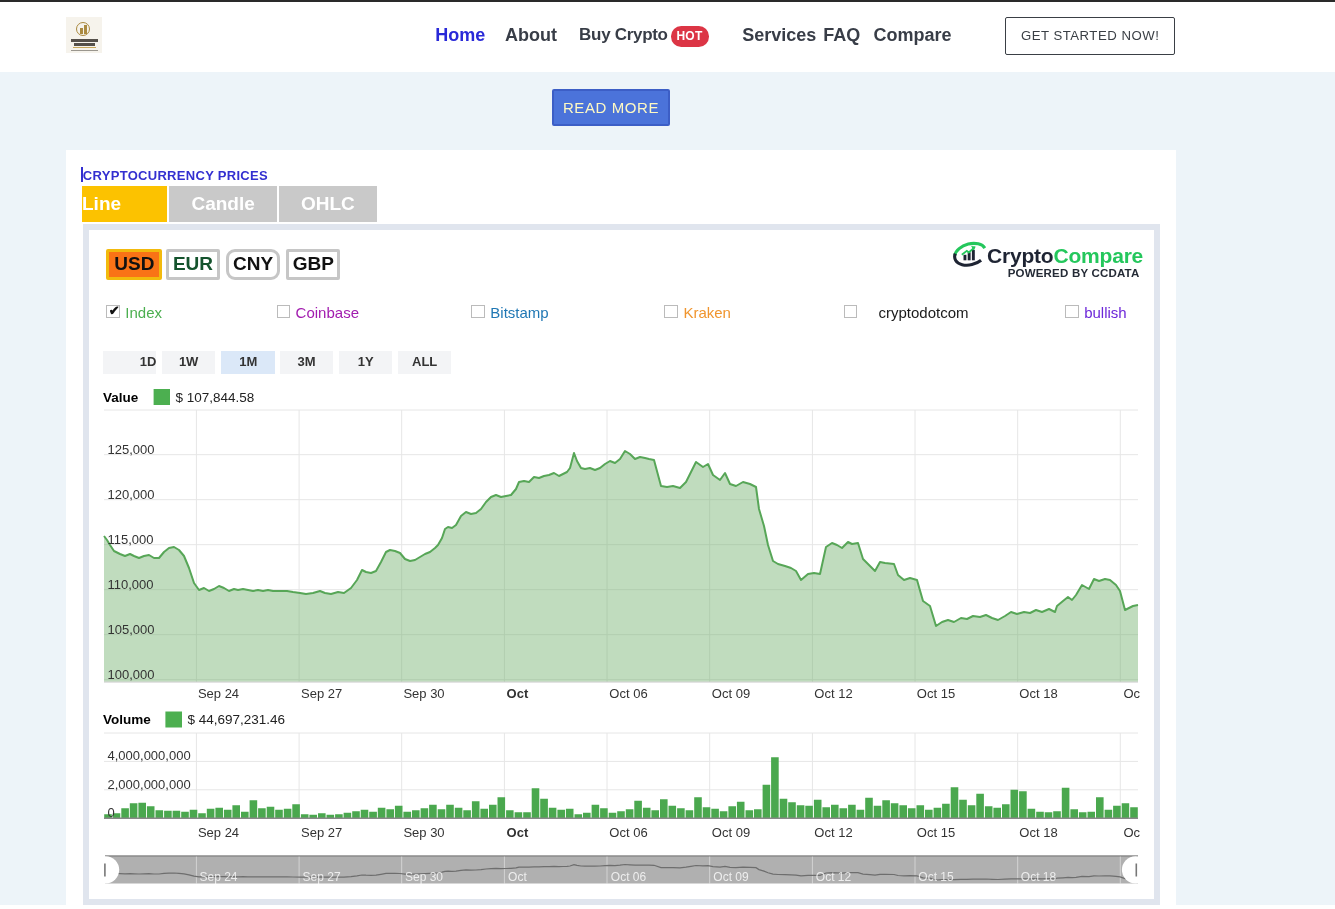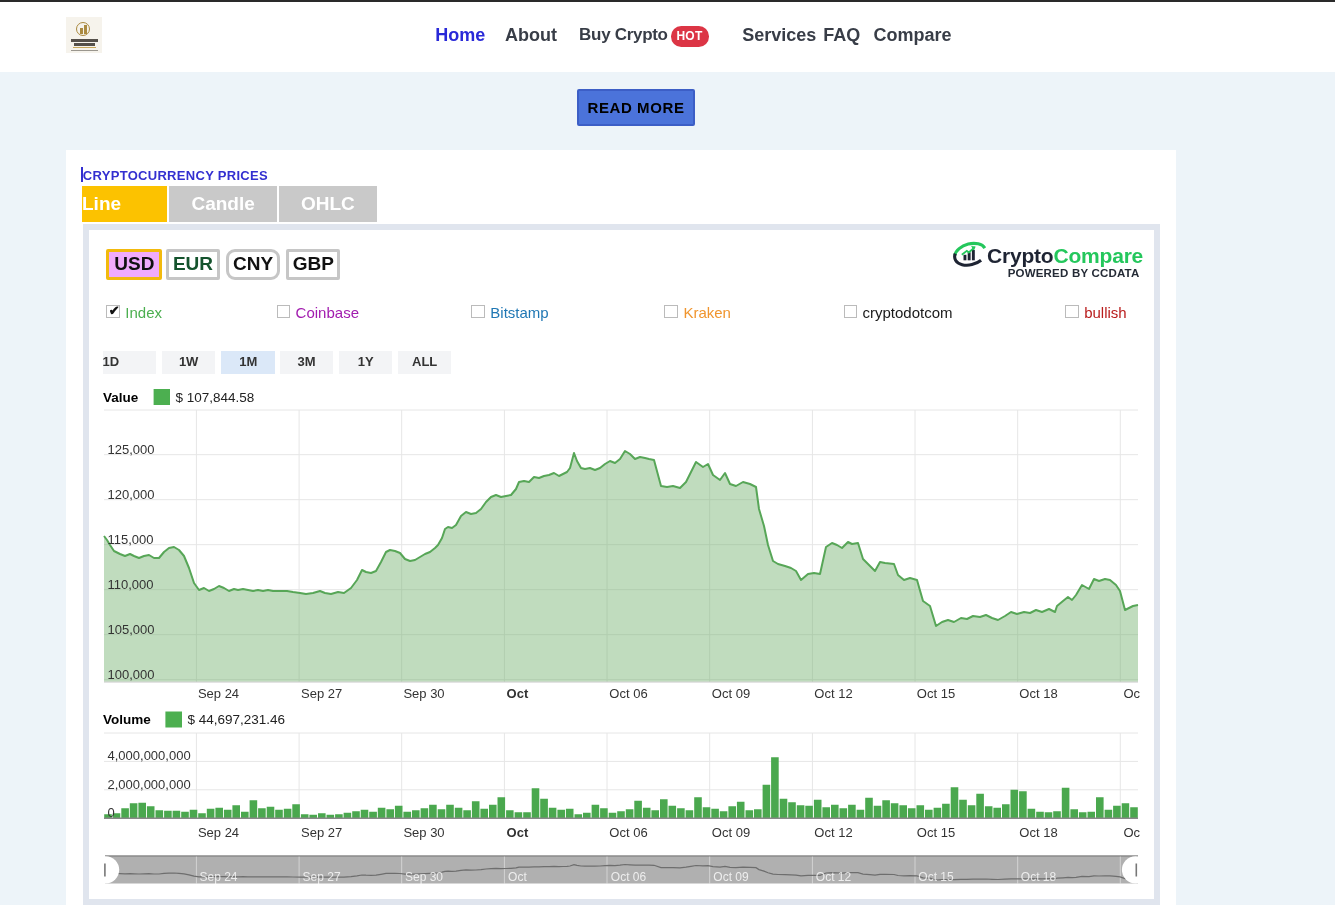--- a/index.html
+++ b/index.html
@@ -26,35 +26,36 @@
 
 <div style="position:absolute;left:460.2px;top:25px;transform:translateX(-50%);font-size:18px;font-weight:600;color:#2929d8;white-space:nowrap;">Home</div>
     <div style="position:absolute;left:530.9px;top:25px;transform:translateX(-50%);font-size:18px;font-weight:600;color:#383d47;white-space:nowrap;">About</div>
     <div style="position:absolute;left:623.4px;top:25px;transform:translateX(-50%);font-size:18px;font-weight:600;color:#383d47;white-space:nowrap;font-size:17px;letter-spacing:-0.3px;">Buy Crypto</div>
     <div style="position:absolute;left:766.3px;top:25px;transform:translateX(-50%);font-size:18px;font-weight:700;color:#383d47;white-space:nowrap;margin-left:13px;">Services</div>
     <div style="position:absolute;left:841.8px;top:25px;transform:translateX(-50%);font-size:18px;font-weight:600;color:#383d47;white-space:nowrap;">FAQ</div>
     <div style="position:absolute;left:912.5px;top:25px;transform:translateX(-50%);font-size:18px;font-weight:600;color:#383d47;white-space:nowrap;">Compare</div>
 
 <div class="abs" style="left:670.5px;top:26.4px;width:38px;height:20.5px;background:#dc3545;border-radius:10.2px;color:#fff;font-size:12px;font-weight:bold;text-align:center;line-height:20.5px;letter-spacing:0.3px">HOT</div>
 
-
-<div class="abs" style="left:577px;top:89.1px;width:118px;height:36.8px;background:#4b73da;border:2px solid #3c5ec6;border-radius:2px;color:#000000;font-size:15px;font-weight:bold;text-align:center;line-height:33px;letter-spacing:0.6px">READ MORE</div>
+<div class="abs" style="left:1004.9px;top:16.6px;width:170.4px;height:38.4px;border:1.6px solid #3a3f45;border-radius:2px;background:#fff;color:#3a3f45;font-size:13.2px;text-align:center;line-height:35.5px;letter-spacing:0.5px">GET STARTED NOW!</div>
+
+<div class="abs" style="left:552px;top:89.1px;width:118px;height:36.8px;background:#4b73da;border:2px solid #3c5ec6;border-radius:2px;color:#fef9c3;font-size:15px;font-weight:normal;text-align:center;line-height:33px;letter-spacing:0.6px">READ MORE</div>
 
 <div class="abs" style="left:66px;top:150px;width:1110.3px;height:755px;background:#ffffff"></div>
 
 <div class="abs" style="left:80.9px;top:167.2px;width:1.8px;height:14.5px;background:#332fd0"></div>
 <div class="abs" style="left:82.8px;top:167.5px;font-size:13px;font-weight:bold;color:#332fd0;letter-spacing:0.3px">CRYPTOCURRENCY PRICES</div>
 
 <div class="abs" style="left:82px;top:186px;width:85px;height:36.4px;background:#fcc200;color:#fff;font-size:19px;font-weight:bold;text-align:left;line-height:36.4px">Line</div>
 <div class="abs" style="left:168.9px;top:186px;width:108.4px;height:36.4px;background:#c9c9c9;color:#fff;font-size:19px;font-weight:bold;text-align:center;line-height:36.4px">Candle</div>
 <div class="abs" style="left:278.7px;top:186px;width:98.4px;height:36.4px;background:#c9c9c9;color:#fff;font-size:19px;font-weight:bold;text-align:center;line-height:36.4px">OHLC</div>
 
 <div class="abs" style="left:83px;top:224px;width:1077px;height:681px;border:6px solid #e0e5ee;background:#ffffff"></div>
 
-<div style="position:absolute;left:106.3px;top:249.4px;width:56px;height:30.2px;border:3px solid #f2ba0d;border-radius:2px;box-sizing:border-box;background:#f0abfc;font-size:19px;font-weight:bold;color:#111;text-align:center;line-height:24.5px">USD</div>
+<div style="position:absolute;left:106.3px;top:249.4px;width:56px;height:30.2px;border:3px solid #f2ba0d;border-radius:2px;box-sizing:border-box;background:#f97316;font-size:19px;font-weight:bold;color:#111;text-align:center;line-height:24.5px">USD</div>
     <div style="position:absolute;left:166.1px;top:249.4px;width:53.8px;height:30.2px;border:3px solid #c6c6c6;border-radius:2px;box-sizing:border-box;background:#fff;font-size:19px;font-weight:bold;color:#14532d;text-align:center;line-height:24.5px">EUR</div>
     <div style="position:absolute;left:226.2px;top:249.4px;width:53.8px;height:30.2px;border:3px solid #c6c6c6;border-radius:9px;box-sizing:border-box;background:#fff;font-size:19px;font-weight:bold;color:#111;text-align:center;line-height:24.5px">CNY</div>
     <div style="position:absolute;left:286.4px;top:249.4px;width:53.8px;height:30.2px;border:3px solid #c6c6c6;border-radius:2px;box-sizing:border-box;background:#fff;font-size:19px;font-weight:bold;color:#111;text-align:center;line-height:24.5px">GBP</div>
 <div style="position:absolute;left:106.3px;top:304px;">
       <span style="position:absolute;left:0;top:0.5px;width:13.5px;height:13.5px;border:1.2px solid #bbbbbb;background:#fff;display:block">
         <span style="position:absolute;left:1.5px;top:-2.5px;font-size:13px;color:#111;font-weight:bold">✔</span>
       </span>
       <span style="position:absolute;left:19px;top:0.5px;font-size:15px;line-height:15px;color:#4caf50;white-space:nowrap">Index</span>
     </div>
     <div style="position:absolute;left:276.6px;top:304px;">
@@ -64,27 +65,27 @@
     <div style="position:absolute;left:471.3px;top:304px;">
       <span style="position:absolute;left:0;top:0.5px;width:13.5px;height:13.5px;border:1.2px solid #bbbbbb;background:#fff;display:block"></span>
       <span style="position:absolute;left:19px;top:0.5px;font-size:15px;line-height:15px;color:#1f77b4;white-space:nowrap">Bitstamp</span>
     </div>
     <div style="position:absolute;left:664.4px;top:304px;">
       <span style="position:absolute;left:0;top:0.5px;width:13.5px;height:13.5px;border:1.2px solid #bbbbbb;background:#fff;display:block"></span>
       <span style="position:absolute;left:19px;top:0.5px;font-size:15px;line-height:15px;color:#f0952e;white-space:nowrap">Kraken</span>
     </div>
     <div style="position:absolute;left:843.5px;top:304px;">
       <span style="position:absolute;left:0;top:0.5px;width:13.5px;height:13.5px;border:1.2px solid #bbbbbb;background:#fff;display:block"></span>
-      <span style="position:absolute;left:19px;top:0.5px;font-size:15px;line-height:15px;color:#1a1a1a;white-space:nowrap">cryptodotcom</span>
+      <span style="position:absolute;left:35px;top:0.5px;font-size:15px;line-height:15px;color:#1a1a1a;white-space:nowrap">cryptodotcom</span>
     </div>
     <div style="position:absolute;left:1065.2px;top:304px;">
       <span style="position:absolute;left:0;top:0.5px;width:13.5px;height:13.5px;border:1.2px solid #bbbbbb;background:#fff;display:block"></span>
-      <span style="position:absolute;left:19px;top:0.5px;font-size:15px;line-height:15px;color:#b91c1c;white-space:nowrap">bullish</span>
-    </div>
-<div style="position:absolute;left:102.6px;top:351.2px;width:53.7px;height:22.7px;background:#f3f4f6;font-size:13px;font-weight:bold;color:#333;text-align:left;line-height:22.7px">1D</div>
+      <span style="position:absolute;left:19px;top:0.5px;font-size:15px;line-height:15px;color:#6d28d9;white-space:nowrap">bullish</span>
+    </div>
+<div style="position:absolute;left:102.6px;top:351.2px;width:53.7px;height:22.7px;background:#f3f4f6;font-size:13px;font-weight:bold;color:#333;text-align:right;line-height:22.7px">1D</div>
     <div style="position:absolute;left:161.8px;top:351.2px;width:53.7px;height:22.7px;background:#f3f4f6;font-size:13px;font-weight:bold;color:#333;text-align:center;line-height:22.7px">1W</div>
     <div style="position:absolute;left:221.4px;top:351.2px;width:53.7px;height:22.7px;background:#dbe8f8;font-size:13px;font-weight:bold;color:#333;text-align:center;line-height:22.7px">1M</div>
     <div style="position:absolute;left:279.8px;top:351.2px;width:53.7px;height:22.7px;background:#f3f4f6;font-size:13px;font-weight:bold;color:#333;text-align:center;line-height:22.7px">3M</div>
     <div style="position:absolute;left:338.8px;top:351.2px;width:53.7px;height:22.7px;background:#f3f4f6;font-size:13px;font-weight:bold;color:#333;text-align:center;line-height:22.7px">1Y</div>
     <div style="position:absolute;left:397.8px;top:351.2px;width:53.7px;height:22.7px;background:#f3f4f6;font-size:13px;font-weight:bold;color:#333;text-align:center;line-height:22.7px">ALL</div>
 <svg width="1335" height="909" viewBox="0 0 1335 909" style="position:absolute;left:0;top:0;font-family:'Liberation Sans',sans-serif">
 <g stroke="#e6e6e6" stroke-width="1">
 <line x1="104.0" y1="410" x2="1138.0" y2="410"></line>
 <line x1="104.0" y1="454.7" x2="1138.0" y2="454.7"></line>
 <line x1="104.0" y1="499.7" x2="1138.0" y2="499.7"></line>

